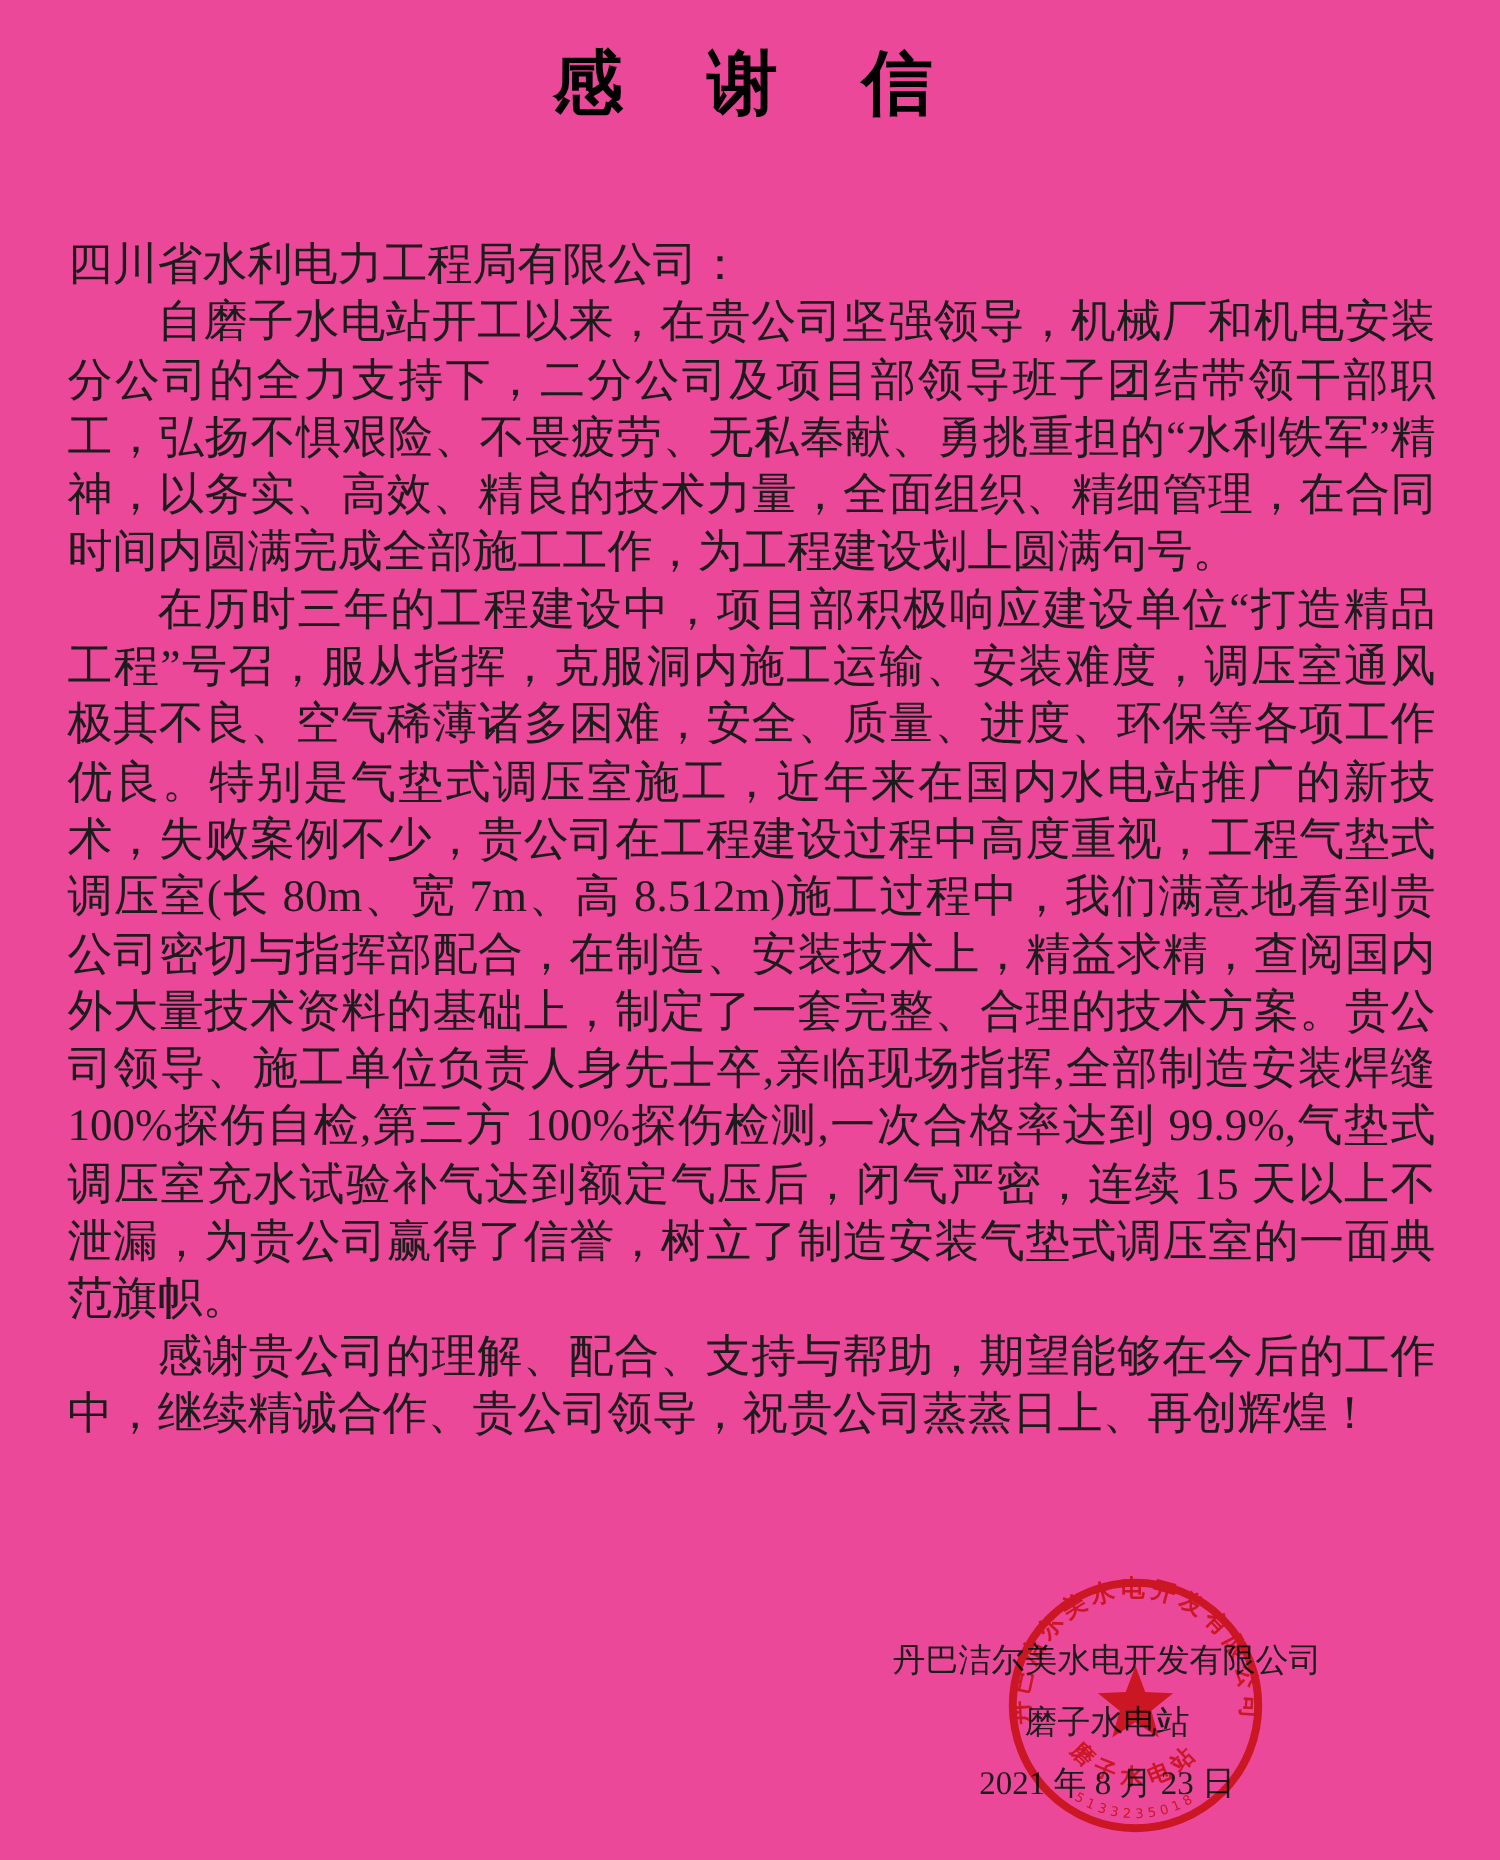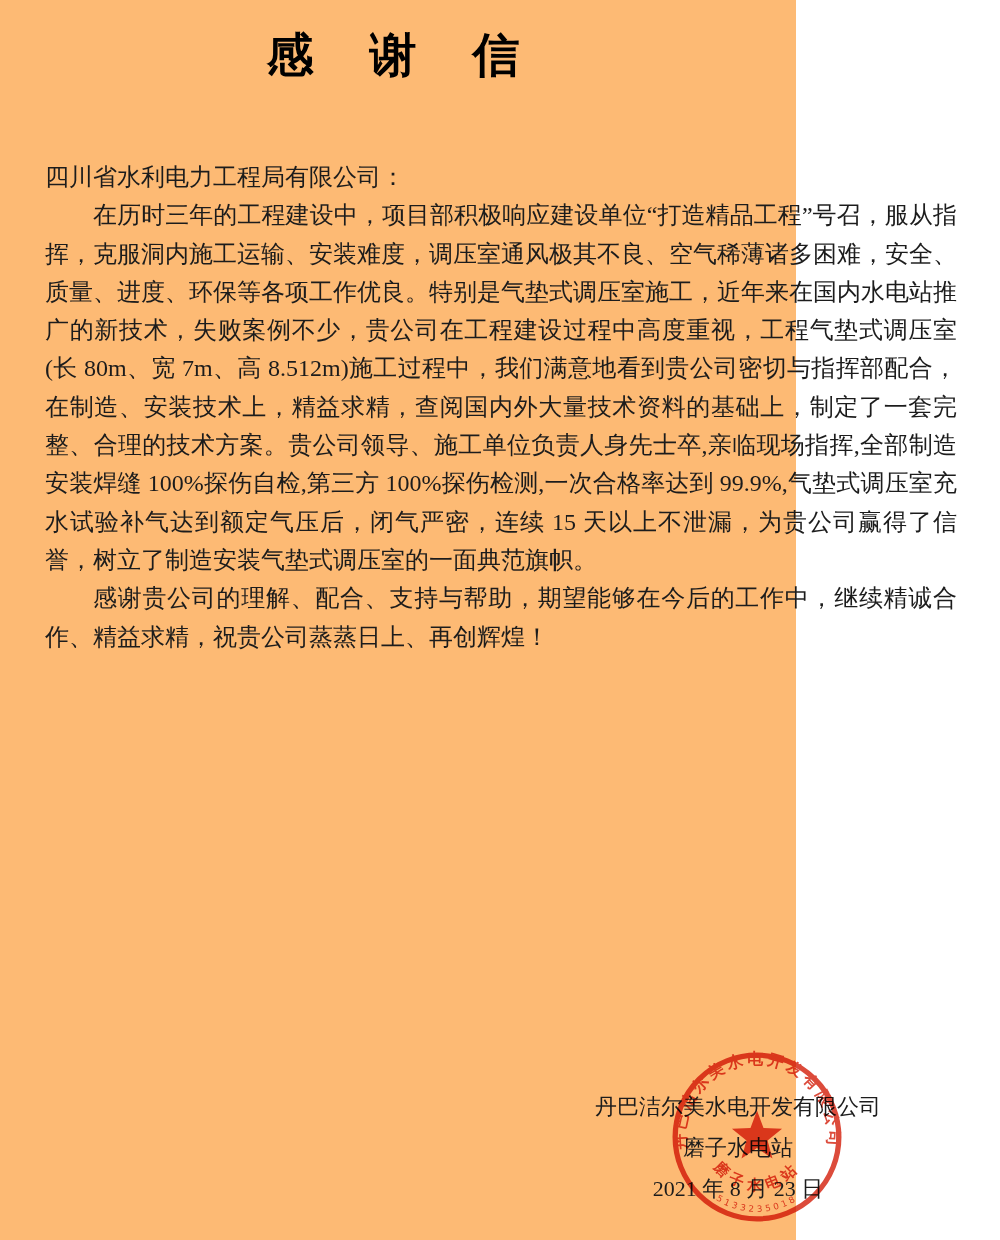--- a/index.html
+++ b/index.html
@@ -4,40 +4,40 @@
 <style>
   * { margin: 0; padding: 0; box-sizing: border-box; }
   html, body {
     width: 1000px; height: 1240px;
     background: #ffffff;
     overflow: hidden;
     font-family: "Liberation Serif", serif;
   }
   .page {
     position: relative;
-    width: 796px; height: 1240px;
-    background: #fdba74;
+    width: 1000px; height: 1240px;
+    background: #ec4899;
     color: #1c1c1c;
   }
   .letter-title {
     position: absolute;
     top: 24px; left: 0; right: 0;
     text-align: center;
     font-family: "Liberation Sans", sans-serif;
     font-weight: 700;
     font-size: 47px;
     letter-spacing: 10px;
     color: #000000;
     white-space: pre;
   }
   .body-text {
     position: absolute;
     top: 158px; left: 45px;
     width: 912px;
-    font-size: 24px;
+    font-size: 30px;
     line-height: 38.3px;
     text-align: justify;
     color: #1c1c1c;
   }
   .salutation { text-indent: 0; }
   .para { text-indent: 2em; }
   .signature {
     position: absolute;
     top: 1086px; left: 552px;
     width: 372px;
@@ -57,22 +57,23 @@
 </style>
 </head>
 <body>
 
 <div class="page">
 
   <div class="letter-title">感  谢  信</div>
 
   <div class="body-text">
     <div class="salutation">四川省水利电力工程局有限公司：</div>
+    <div class="para">自磨子水电站开工以来，在贵公司坚强领导，机械厂和机电安装分公司的全力支持下，二分公司及项目部领导班子团结带领干部职工，弘扬不惧艰险、不畏疲劳、无私奉献、勇挑重担的“水利铁军”精神，以务实、高效、精良的技术力量，全面组织、精细管理，在合同时间内圆满完成全部施工工作，为工程建设划上圆满句号。</div>
     <div class="para">在历时三年的工程建设中，项目部积极响应建设单位“打造精品工程”号召，服从指挥，克服洞内施工运输、安装难度，调压室通风极其不良、空气稀薄诸多困难，安全、质量、进度、环保等各项工作优良。特别是气垫式调压室施工，近年来在国内水电站推广的新技术，失败案例不少，贵公司在工程建设过程中高度重视，工程气垫式调压室(长 80m、宽 7m、高 8.512m)施工过程中，我们满意地看到贵公司密切与指挥部配合，在制造、安装技术上，精益求精，查阅国内外大量技术资料的基础上，制定了一套完整、合理的技术方案。贵公司领导、施工单位负责人身先士卒,亲临现场指挥,全部制造安装焊缝 100%探伤自检,第三方 100%探伤检测,一次合格率达到 99.9%,气垫式调压室充水试验补气达到额定气压后，闭气严密，连续 15 天以上不泄漏，为贵公司赢得了信誉，树立了制造安装气垫式调压室的一面典范旗帜。</div>
-    <div class="para">感谢贵公司的理解、配合、支持与帮助，期望能够在今后的工作中，继续精诚合作、精益求精，祝贵公司蒸蒸日上、再创辉煌！</div>
+    <div class="para">感谢贵公司的理解、配合、支持与帮助，期望能够在今后的工作中，继续精诚合作、贵公司领导，祝贵公司蒸蒸日上、再创辉煌！</div>
   </div>
 
   <div class="signature">
     <div class="sig-line">丹巴洁尔美水电开发有限公司</div>
     <div class="sig-line">磨子水电站</div>
     <div class="sig-line">2021 年 8 月 23 日</div>
   </div>
 
   <svg class="seal" viewBox="0 0 200 200" xmlns="http://www.w3.org/2000/svg">
     <defs>

